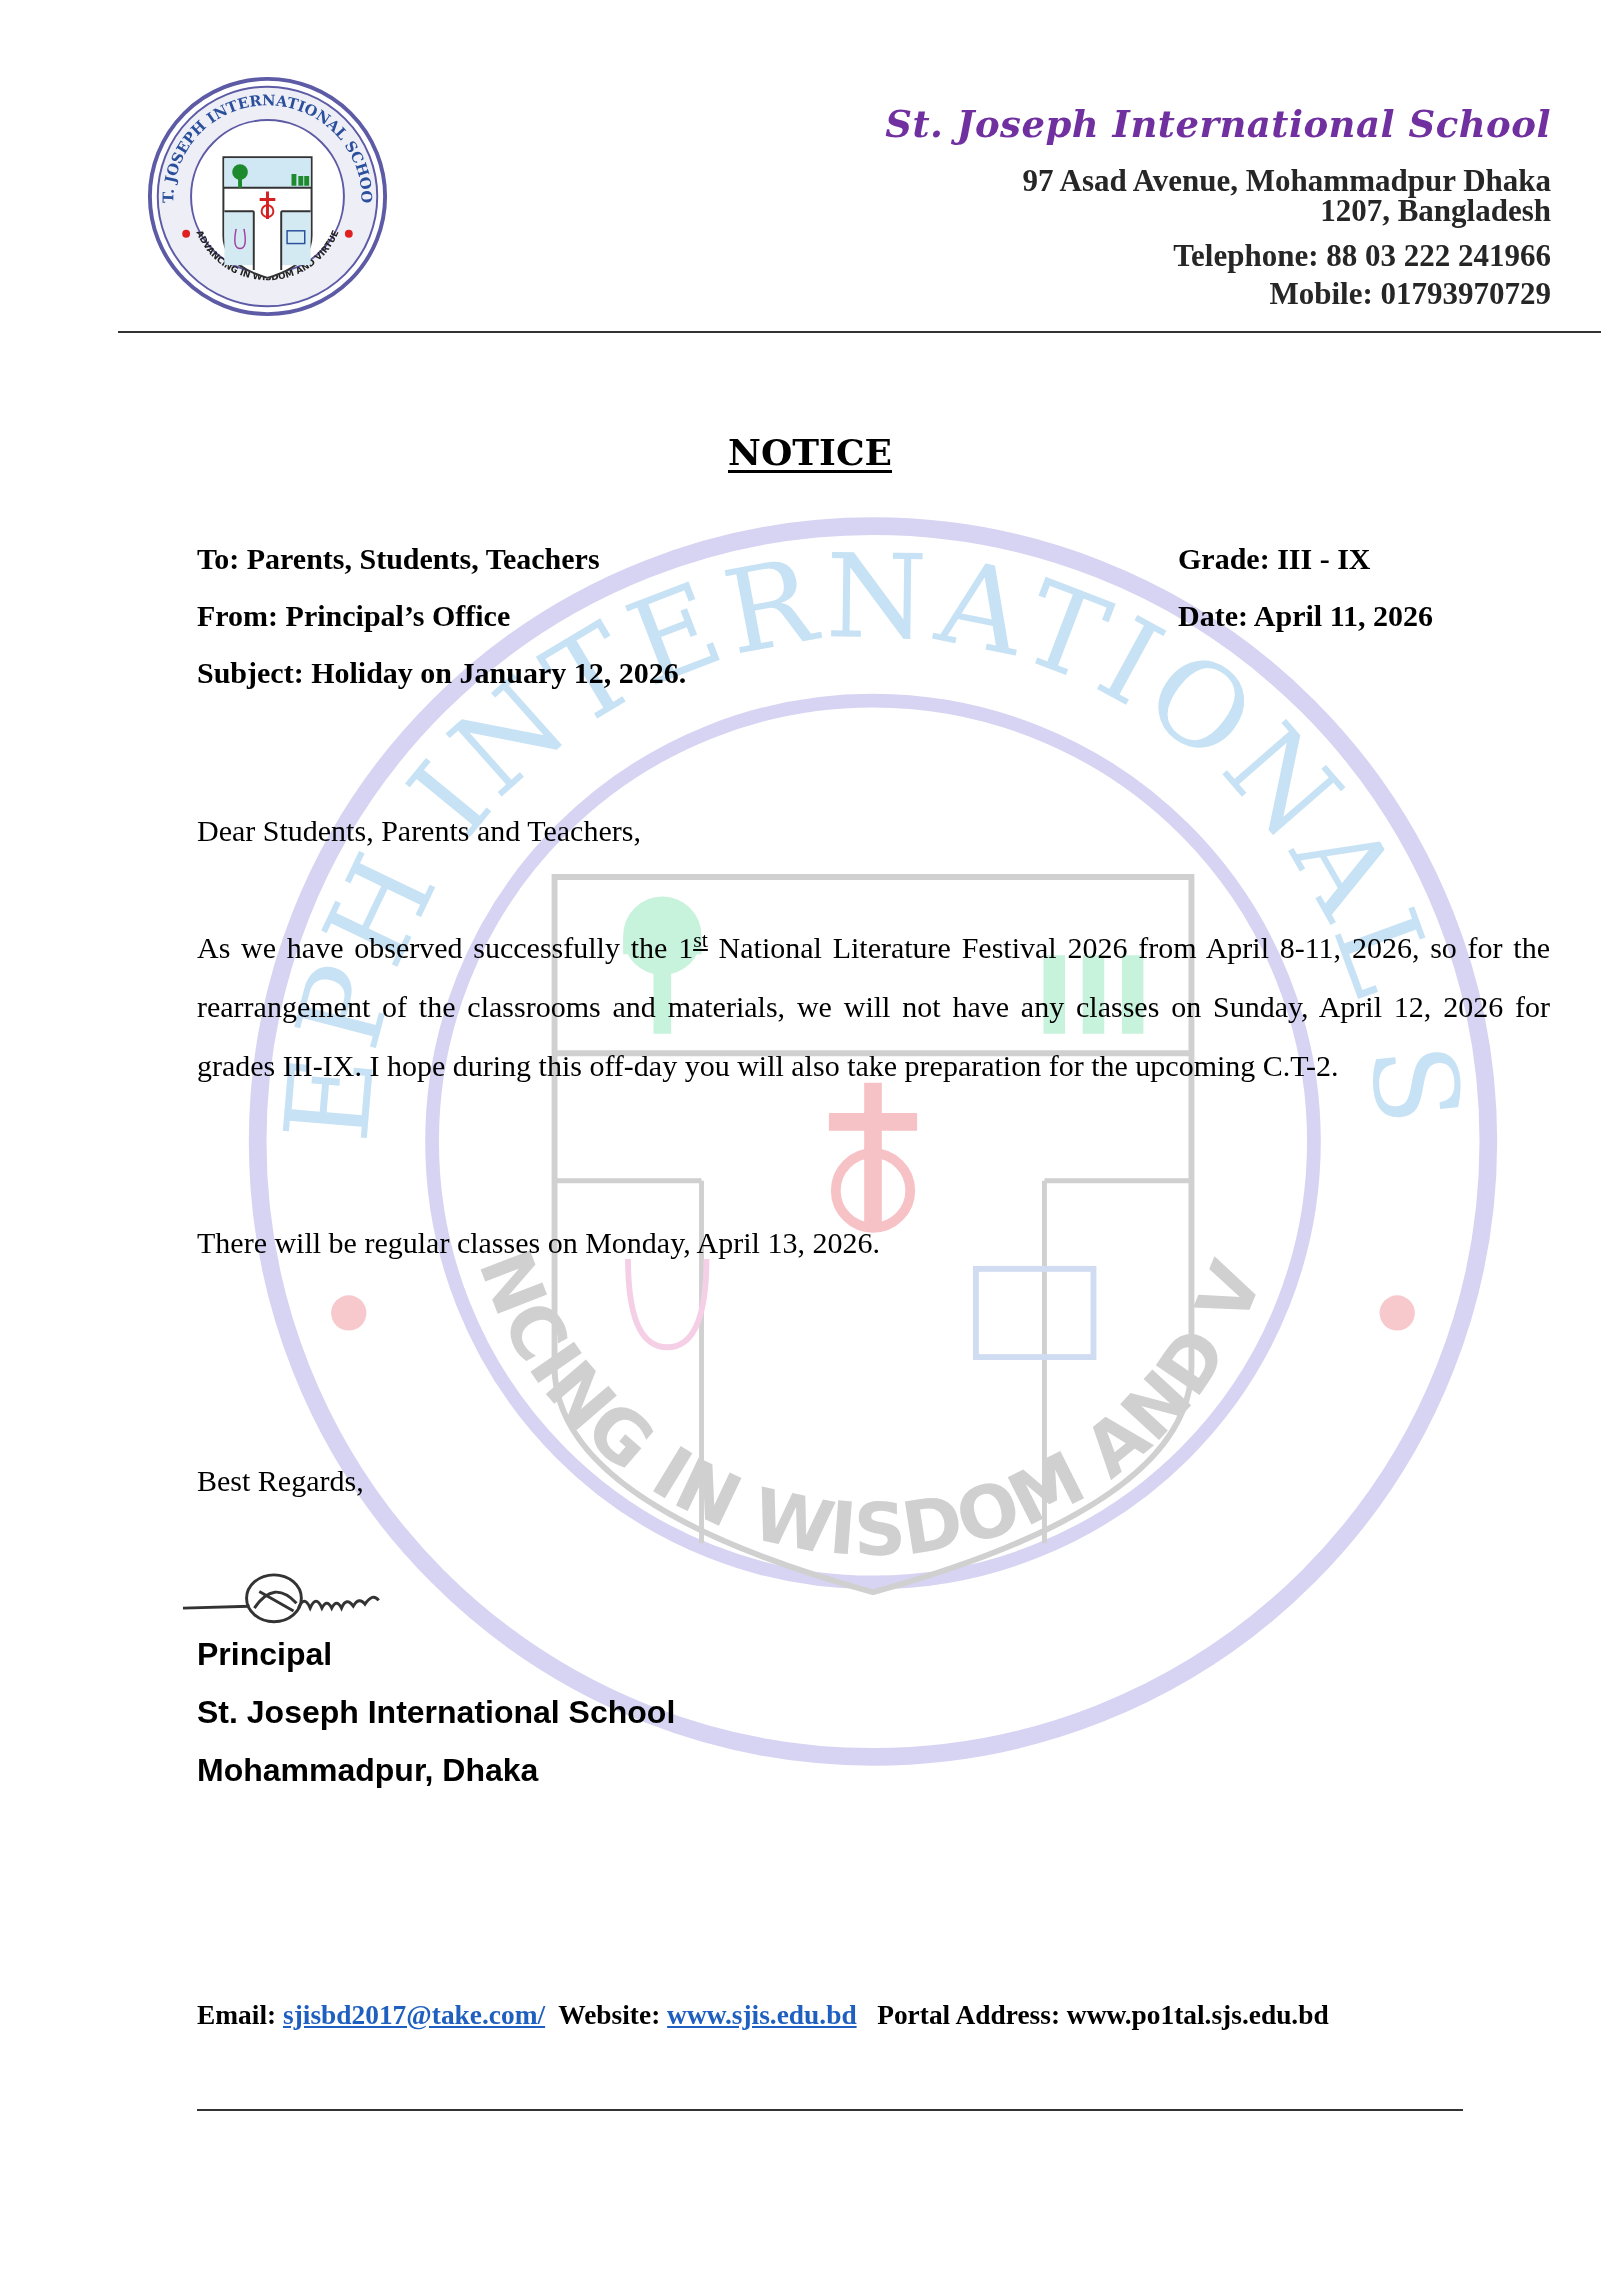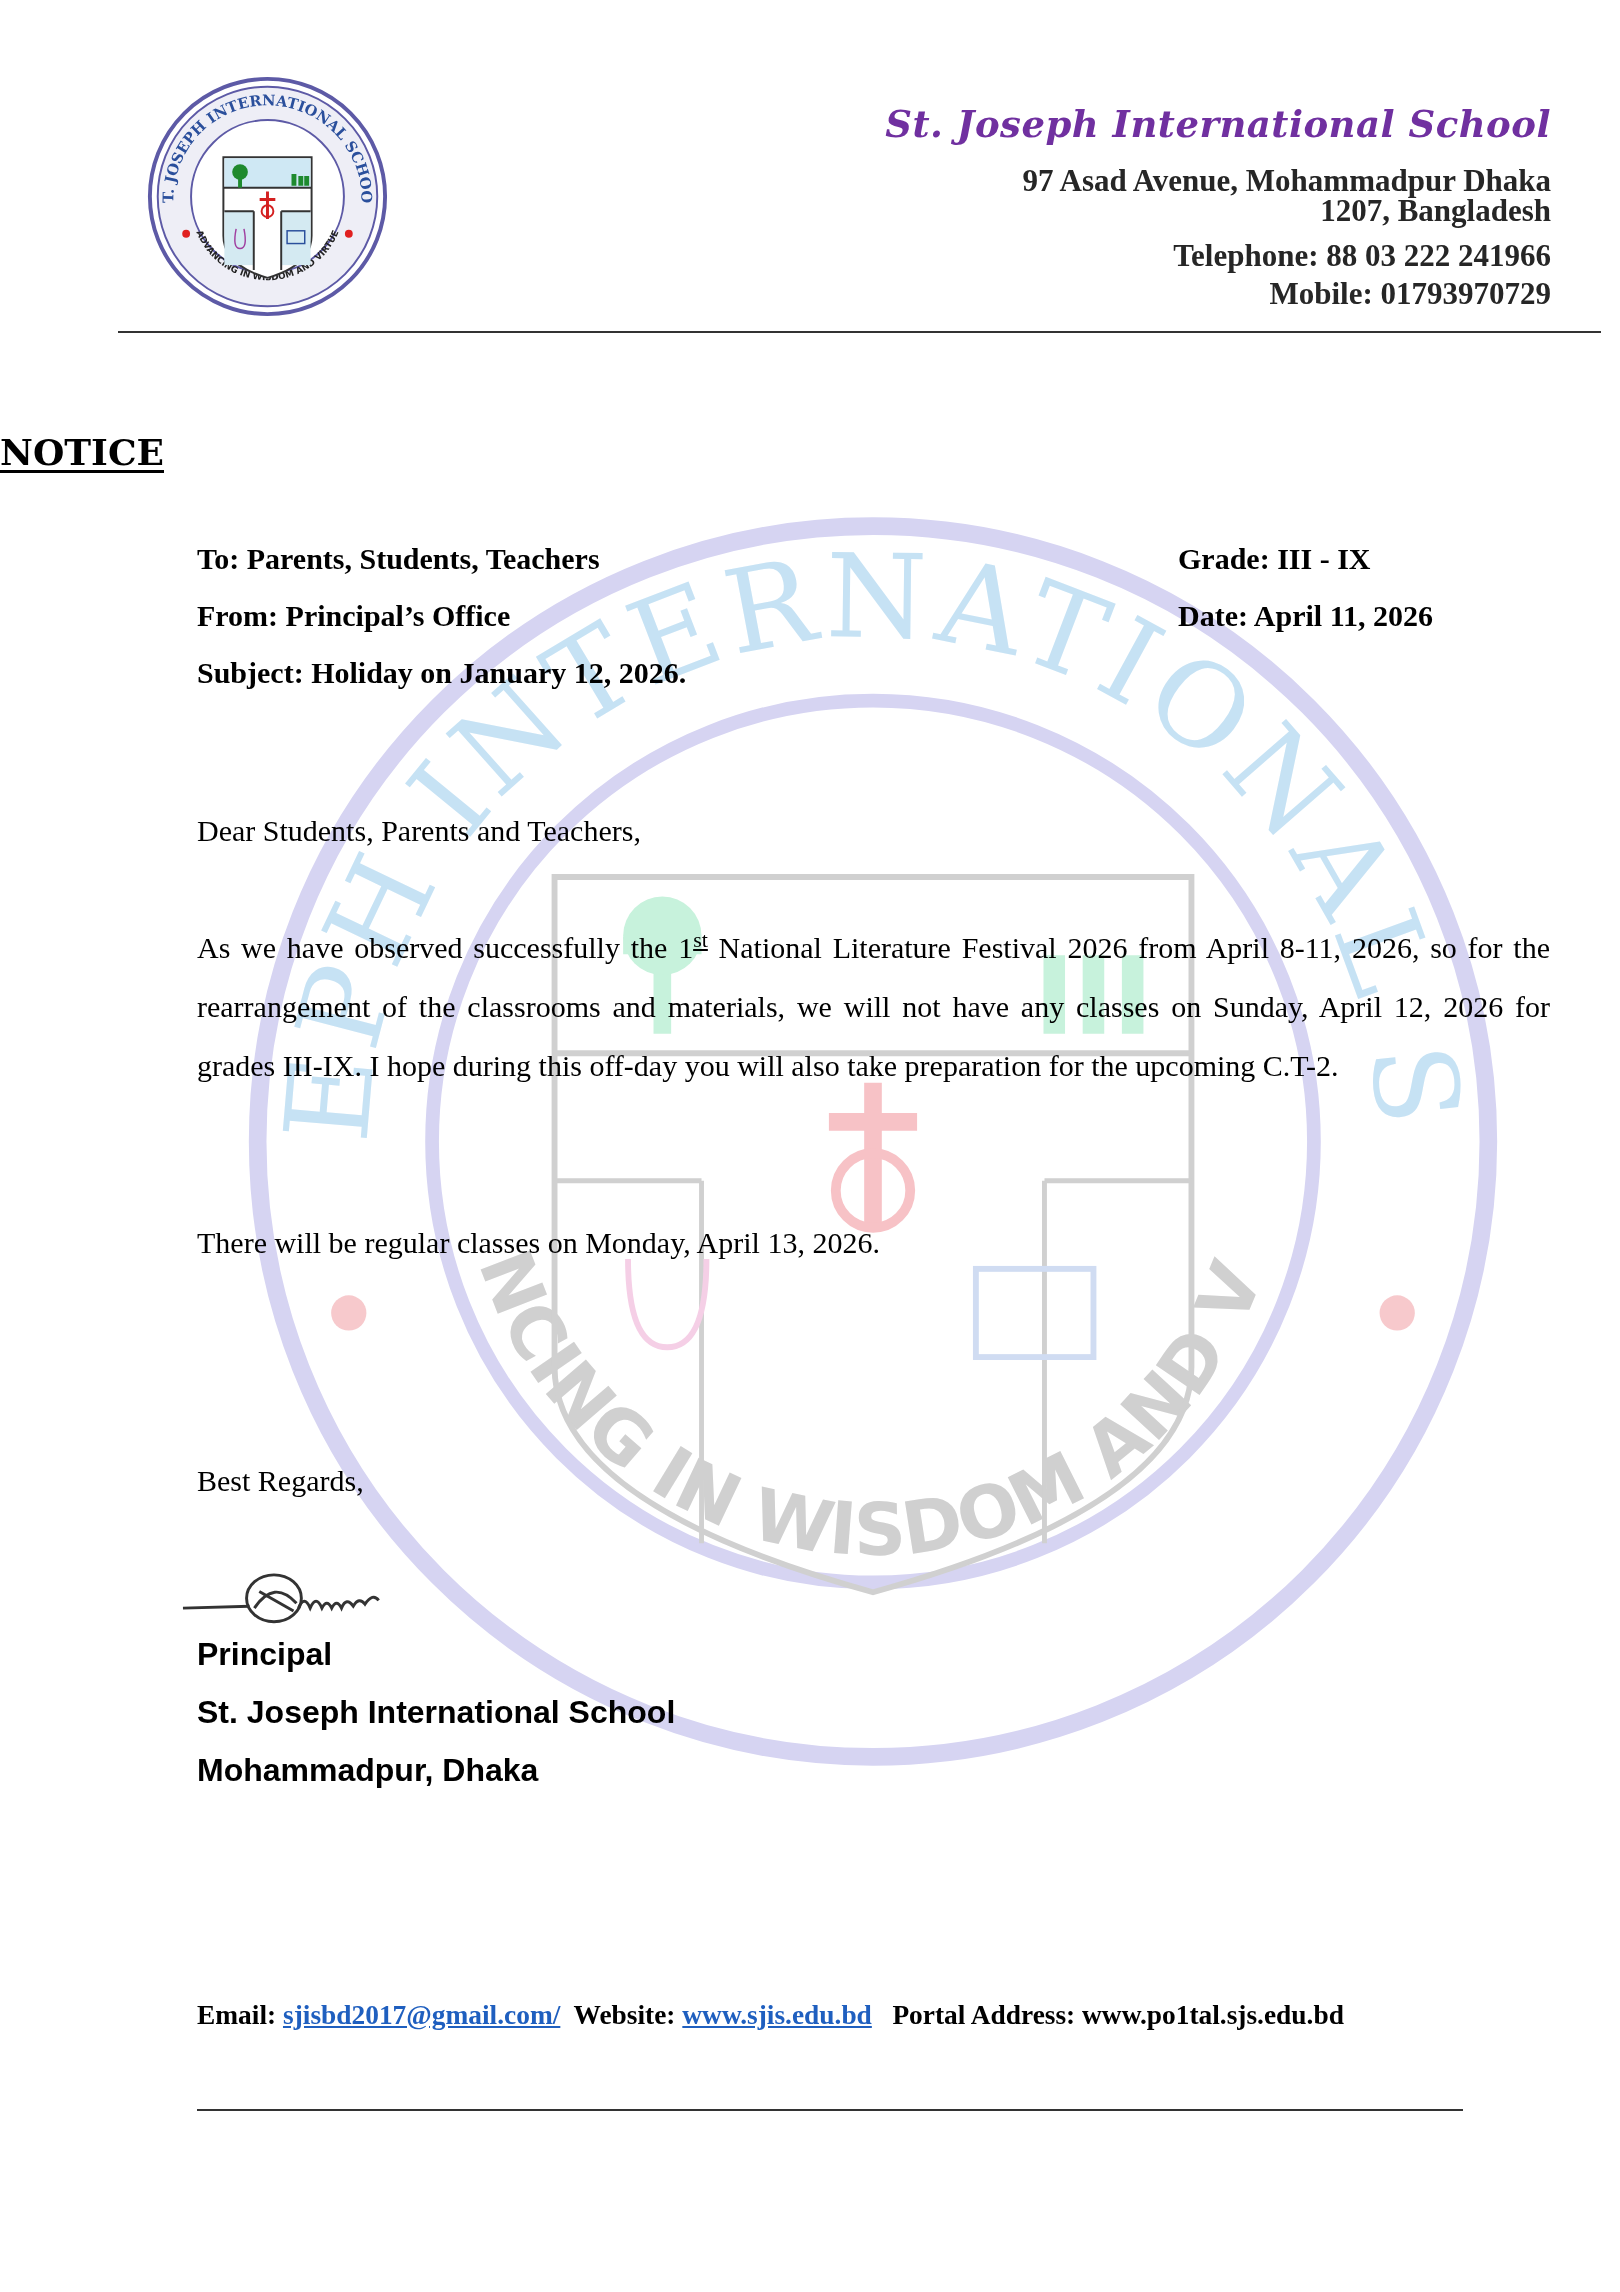--- a/index.html
+++ b/index.html
@@ -6,21 +6,21 @@
   body{width:1620px;height:2293px;position:relative;overflow:hidden;font-family:"Liberation Serif","DejaVu Serif",serif;color:#000;}
   .abs{position:absolute;}
   
   .logo{left:142px;top:74px;width:250px;height:245px;}
   .school-name{right:69px;top:102px;font-family:"DejaVu Serif",serif;font-weight:bold;font-size:37px;color:#7030a0;letter-spacing:0.5px;font-style:italic;}
   .addr{right:69px;font-weight:bold;font-size:31px;color:#262626;text-align:right;line-height:37px;}
   .hdr-rule{left:118px;top:331px;width:1483px;height:2px;background:#333;}
   
   .watermark{left:221px;top:485px;width:1304px;height:1313px;opacity:1;pointer-events:none;}
   
-  .notice-title{left:0;width:100%;top:431px;font-family:"DejaVu Serif",serif;font-weight:bold;font-size:36px;text-decoration:underline;text-underline-offset:4.9px;}
+  .notice-title{left:0;width:100%;top:431px;text-align:center;font-family:"DejaVu Serif",serif;font-weight:bold;font-size:36px;text-decoration:underline;text-underline-offset:4.9px;}
   .meta{font-weight:bold;font-size:30px;line-height:57px;}
   .meta-left{left:197px;top:530px;}
   .meta-right{left:1178px;top:530px;}
   .body-text{left:197px;width:1353px;font-size:30px;line-height:59px;text-align:justify;}
   sup{font-size:22px;line-height:0;vertical-align:super;text-decoration:underline;}
   .sig{left:181px;top:1554px;width:274px;height:74px;}
   .sign-block{left:197px;top:1625px;font-family:Liberation Sans, sans-serif;font-weight:bold;font-size:32px;line-height:58px;}
   .footer{left:197px;top:2000px;font-weight:bold;font-size:27.4px;white-space:nowrap;}
   .footer a{color:#1f5fbf;text-decoration:underline;}
   .foot-rule{left:197px;top:2109px;width:1266px;height:2px;background:#333;}
@@ -116,16 +116,16 @@
   <path d="M 75 55 Q 95 25 118 50 M 80 38 L 115 58" stroke="#333" stroke-width="3" fill="none"></path>
   <path d="M 120 55 q 6 -14 12 0 q 6 -14 12 0 q 5 -10 10 0 q 5 -10 10 0 q 5 -12 12 -2 q 6 -10 12 -2 q 8 -12 14 -4" stroke="#333" stroke-width="3" fill="none"></path>
 </svg>
 <div class="abs sign-block">
   <div>Principal</div>
   <div>St. Joseph International School</div>
   <div>Mohammadpur, Dhaka</div>
 </div>
 
 <div class="abs footer">
-  <span>Email: </span><a>sjisbd2017@gmail.com/</a>&nbsp; <span>Website: </span><a>www.sjis.edu.bd</a>&nbsp;&nbsp; <span>Portal Address: www.po1tal.sjs.edu.bd</span>
+  <span>Email: </span><a>sjisbd2017@take.com/</a>&nbsp; <span>Website: </span><a>www.sjis.edu.bd</a>&nbsp;&nbsp; <span>Portal Address: www.po1tal.sjs.edu.bd</span>
 </div>
 <div class="abs foot-rule"></div>
 
 
 </body></html>

